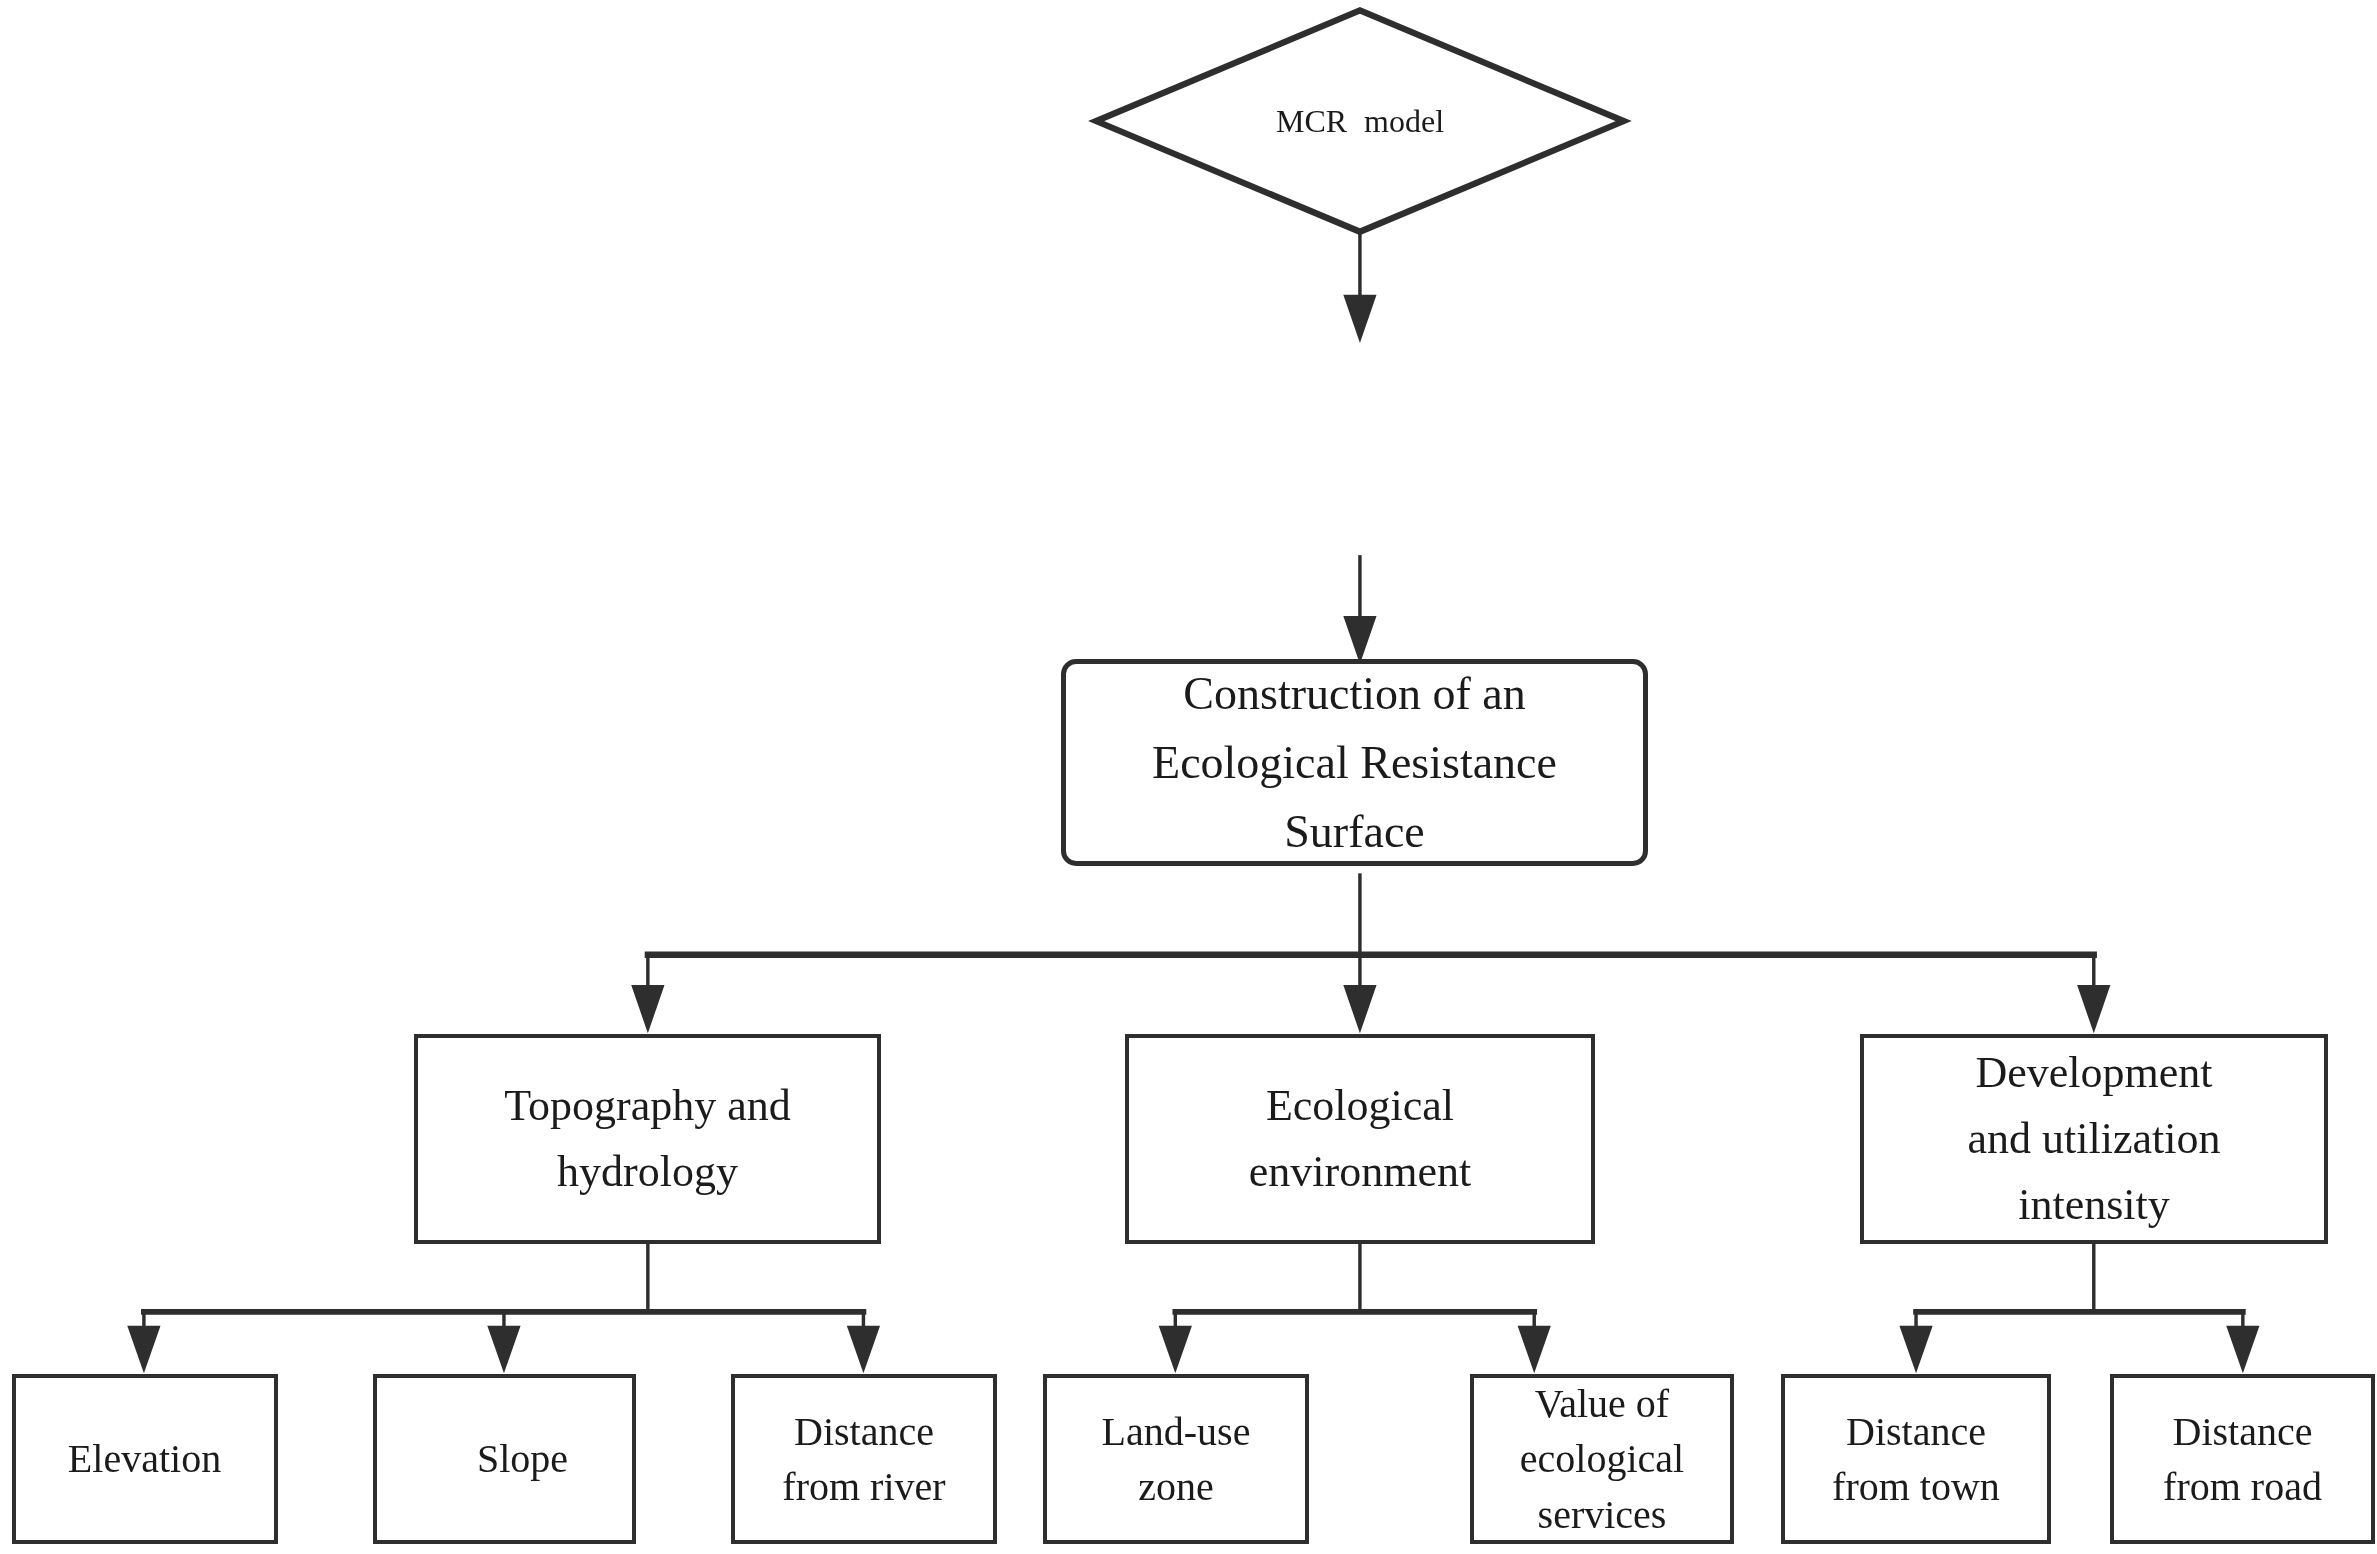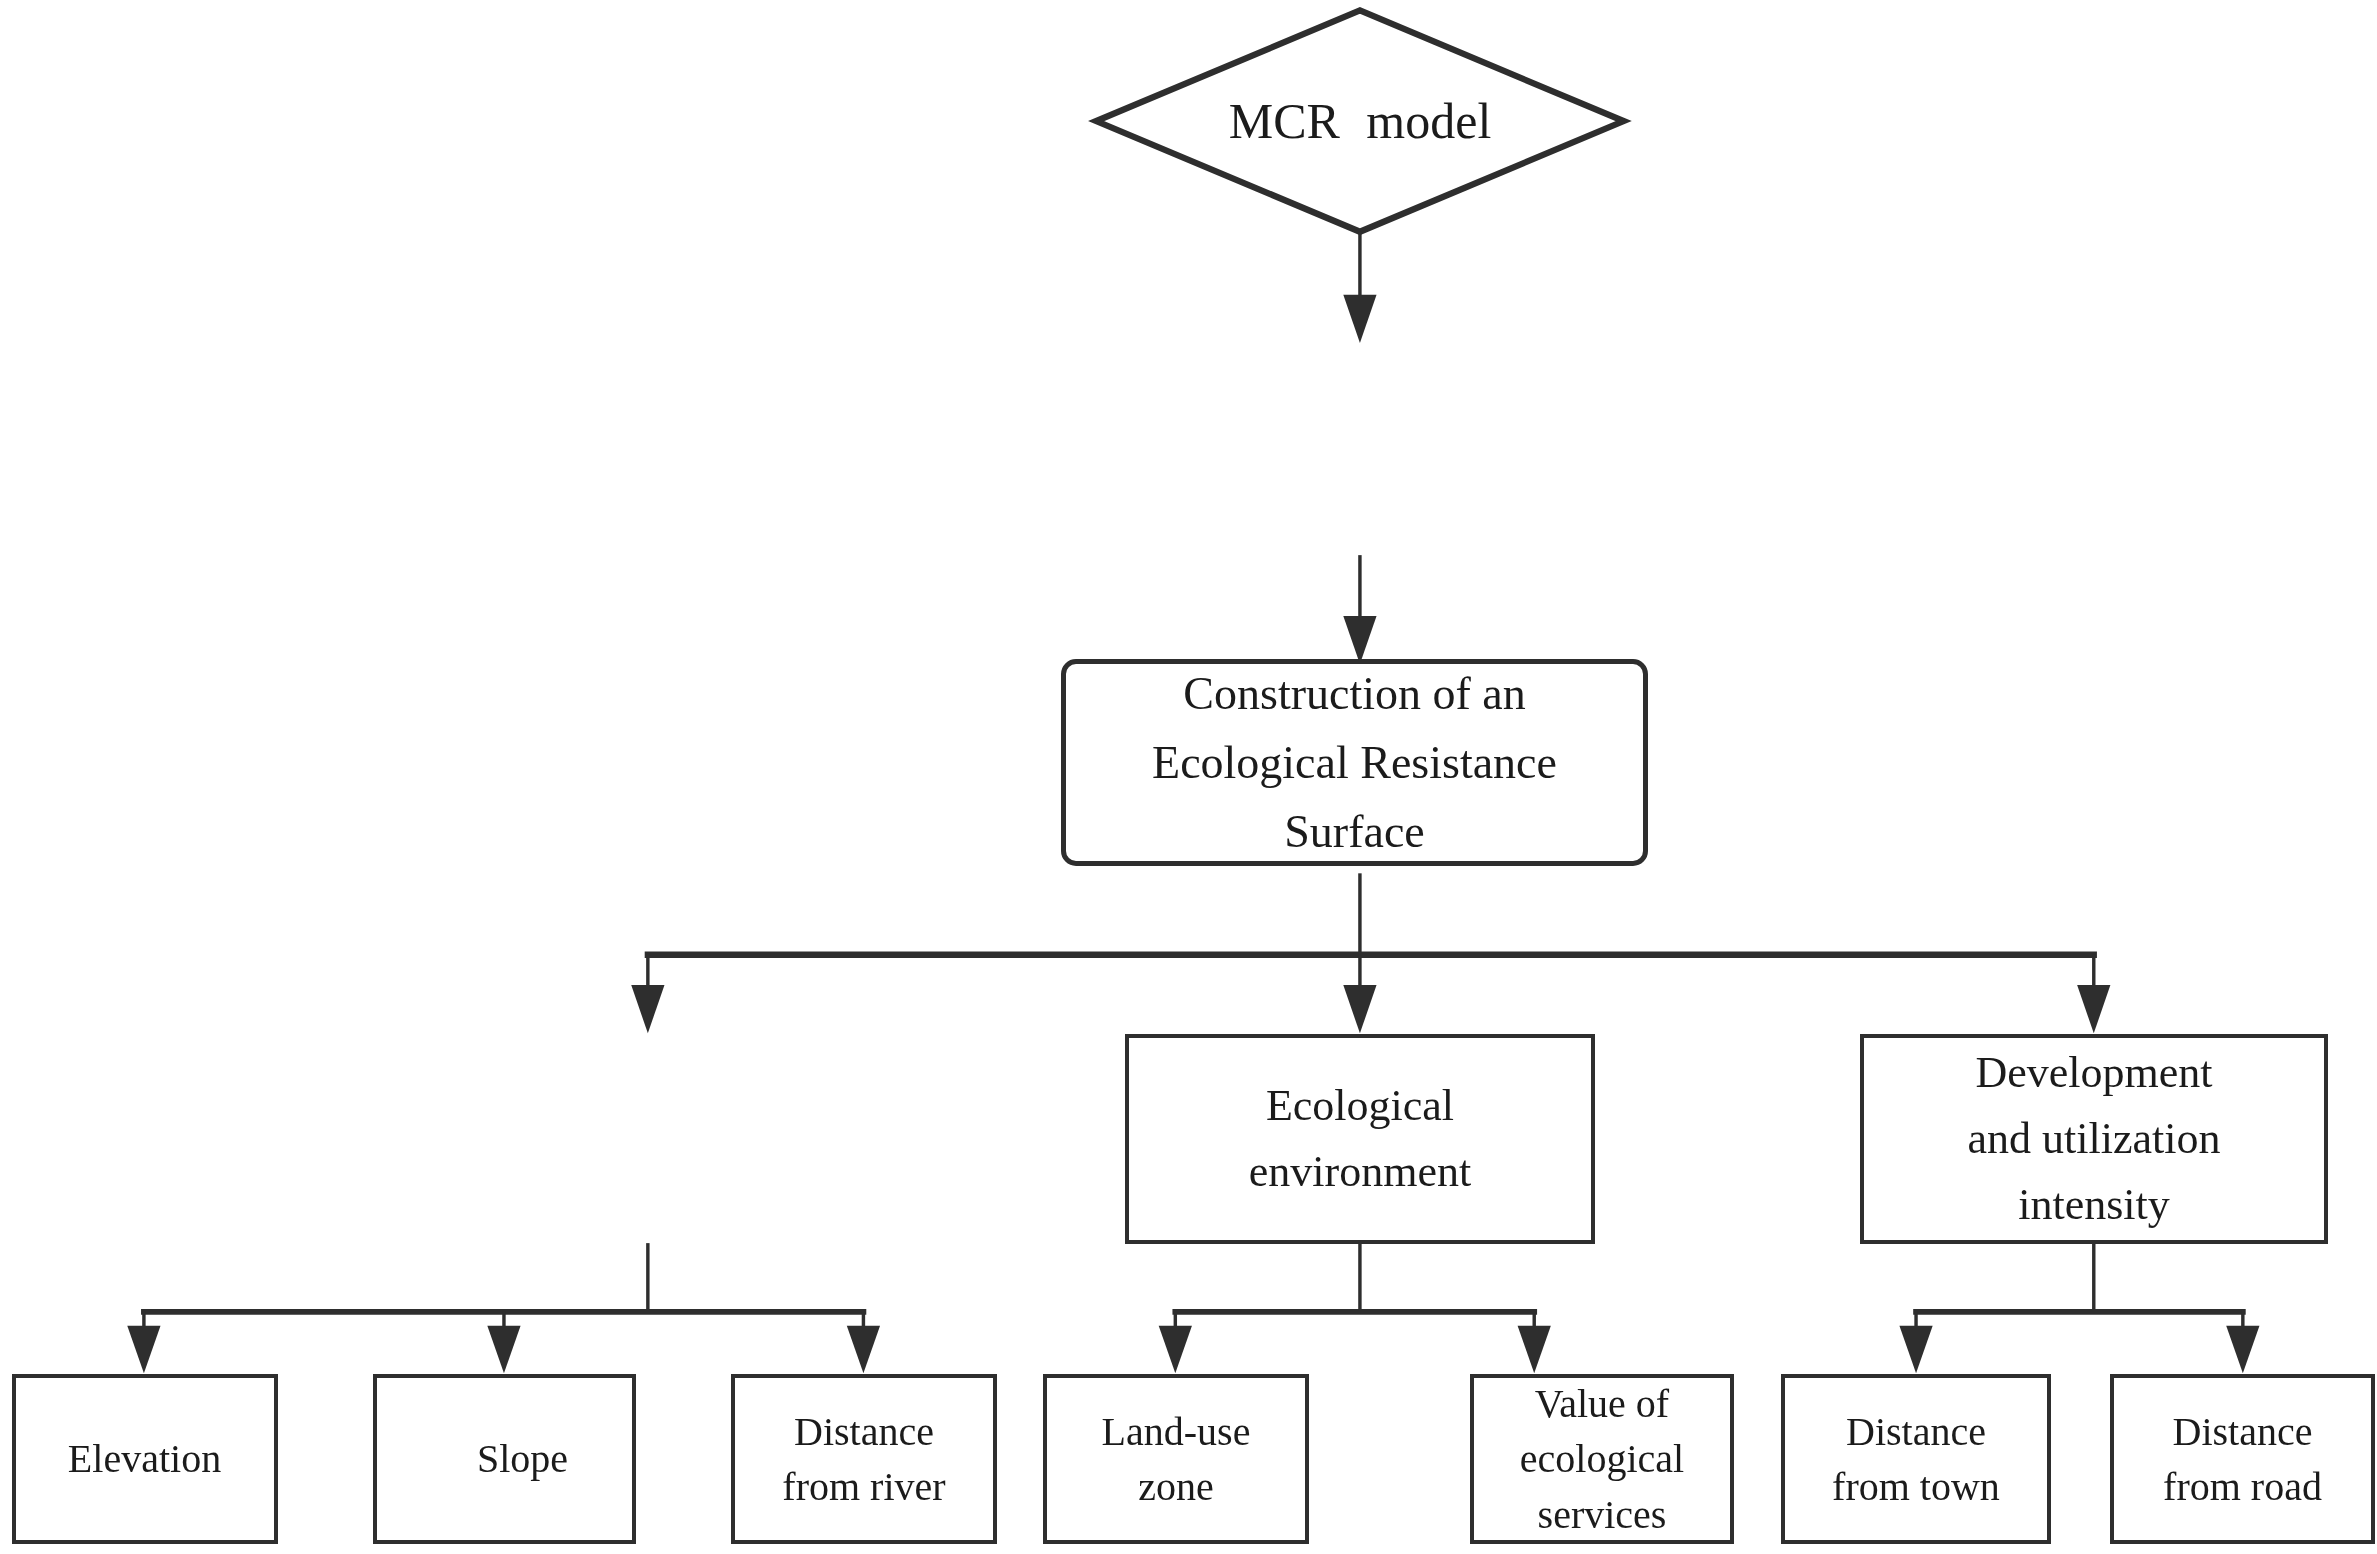--- a/index.html
+++ b/index.html
@@ -55,21 +55,21 @@
   }
   .diamond-label {
     position: absolute;
     left: 1165px;
     top: 73px;
     width: 390px;
     height: 96px;
     display: flex;
     align-items: center;
     justify-content: center;
-    font-size: 50px;
+    font-size: 32px;
     word-spacing: 0.28em;
     text-align: left;
   }
   
   .n-identify    { left: 1061px; top:  337px; width: 587px; height: 219px; }
   .n-resistance  { left: 1061px; top: 659px; width: 587px; height: 207px; }
   .n-topography  { left:  414px; top: 1034px; width:  467px; height: 210px; }
   .n-ecological  { left: 1125px; top: 1034px; width:  470px; height: 210px; }
   .n-development { left: 1860px; top: 1034px; width:  468px; height: 210px; }
   .n-elevation   { left:   11.5px; top: 1374px; width:  266px; height: 170px; }
@@ -136,20 +136,24 @@
   <div class="diamond-label">
     <span class="label">MCR model</span>
   </div>
 
   <div class="node process n-resistance">
     <span class="label">Construction of an
 Ecological Resistance
 Surface</span>
   </div>
 
+  <div class="node category n-topography">
+    <span class="label">Topography and
+hydrology</span>
+  </div>
   <div class="node category n-ecological">
     <span class="label">Ecological
 environment</span>
   </div>
   <div class="node leaf n-elevation">
     <span class="label">Elevation</span>
   </div>
 
   <div class="node category n-development">
     <span class="label">Development

